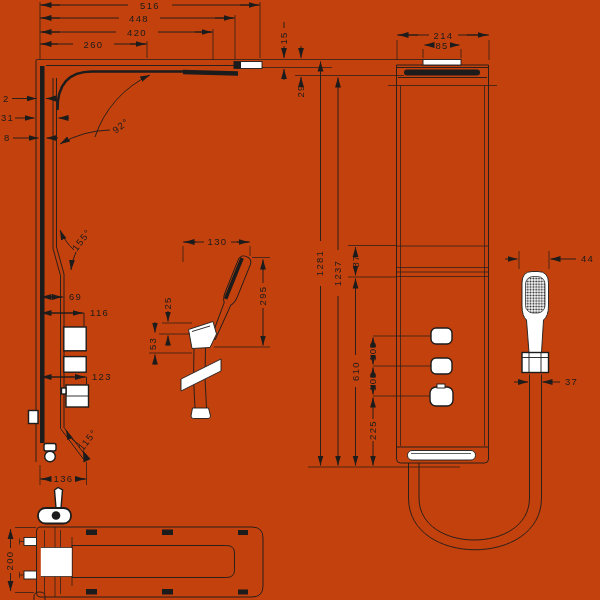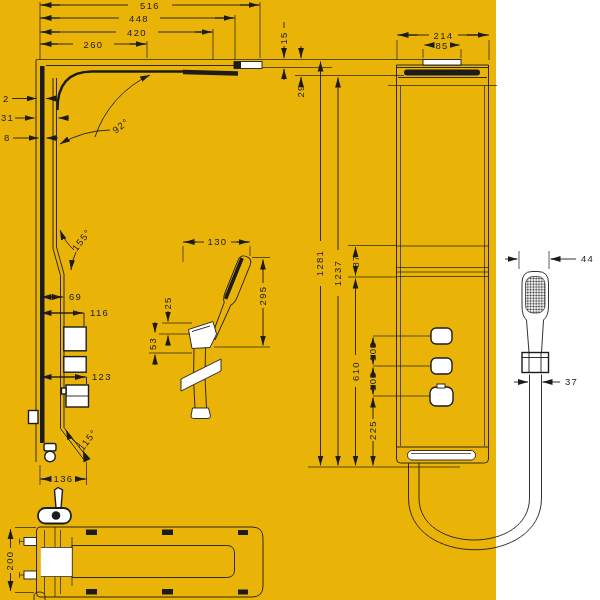--- a/index.html
+++ b/index.html
@@ -1,16 +1,16 @@
 <!DOCTYPE html>
 <html><head>
 <meta charset="utf-8">
 <style>
   html,body{margin:0;padding:0;background:#ffffff;width:600px;height:600px;overflow:hidden;}
-  #stage{position:relative;width:496px;height:600px;background:#eab308;}
+  #stage{position:relative;width:600px;height:600px;background:#c2410c;}
   svg{position:absolute;left:0;top:0;}
   .ln{stroke:#1c1c1c;fill:none;stroke-width:0.9;}
   .thin{stroke:#1c1c1c;fill:none;stroke-width:0.7;}
   .thk{stroke:#1c1c1c;fill:none;stroke-width:2.4;}
   .fil{fill:#1c1c1c;stroke:none;}
   .wht{fill:#ffffff;stroke:#1c1c1c;stroke-width:0.9;}
   .whtb{fill:#ffffff;stroke:#1c1c1c;stroke-width:1.4;}
   .arw{stroke:#1c1c1c;fill:none;stroke-width:0.9;marker-end:url(#ah);}
   text{font-family:"Liberation Sans",sans-serif;font-size:9.5px;fill:#1c1c1c;letter-spacing:1.3px;}
   .ts{text-anchor:start;}

